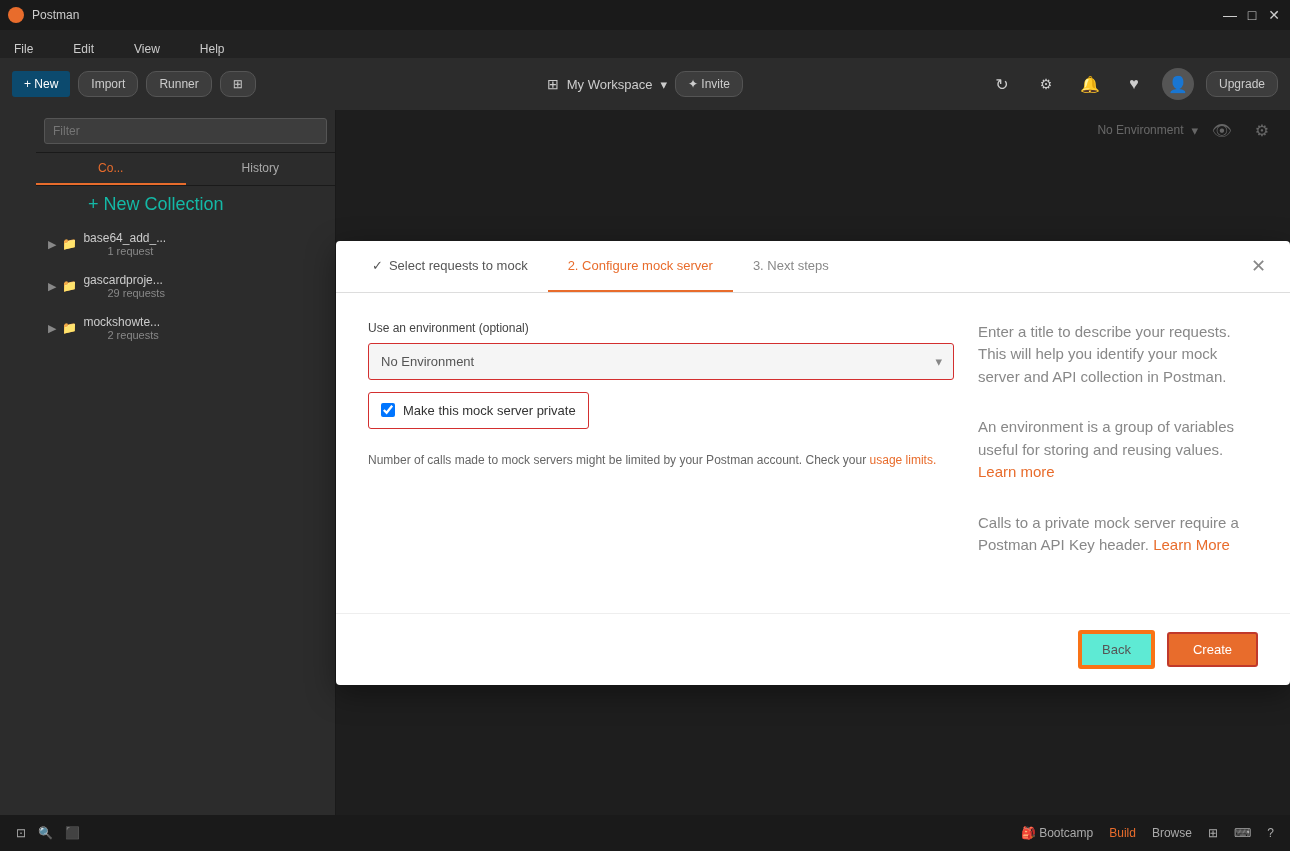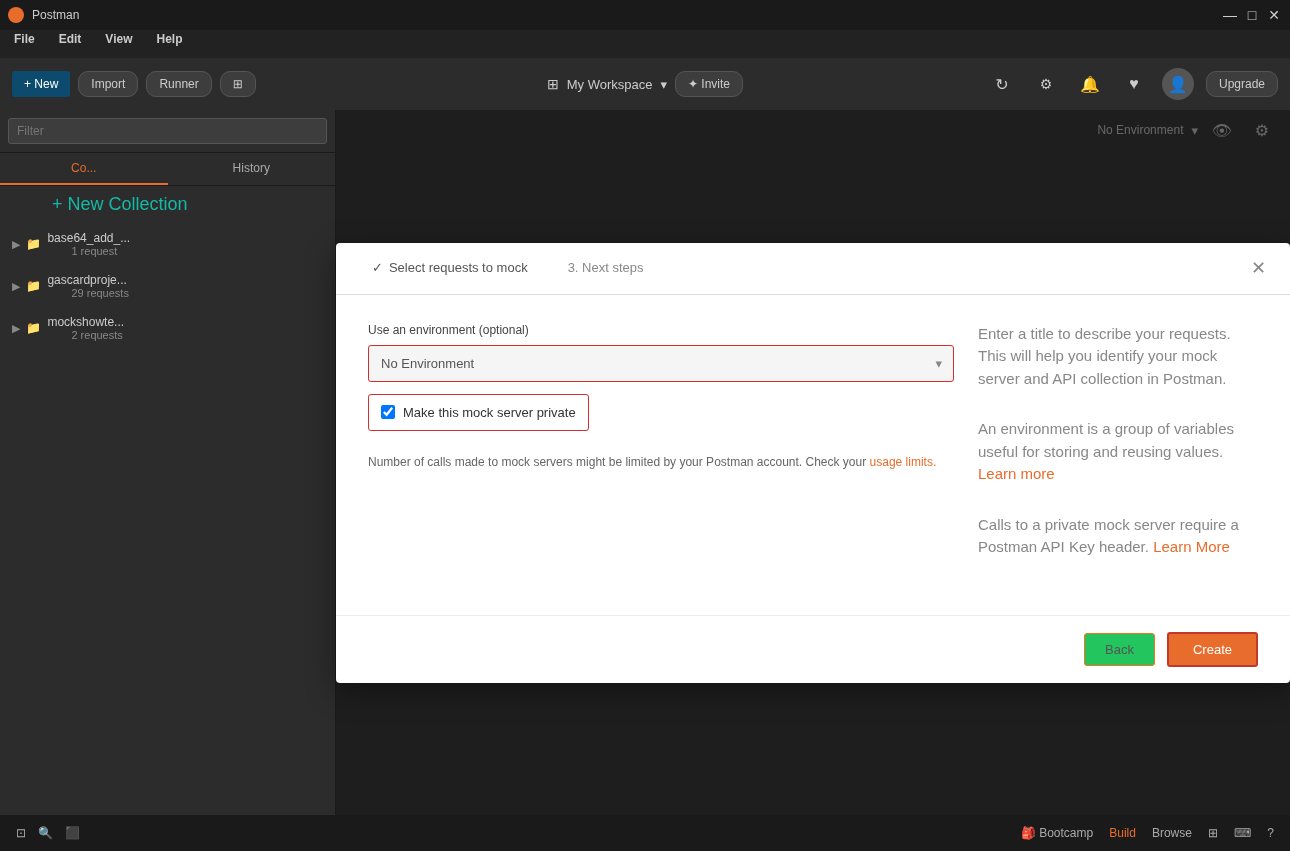--- a/index.html
+++ b/index.html
@@ -19,26 +19,25 @@
     .title-bar-left { display: flex; align-items: center; gap: 8px; }
     .title-bar-logo { width: 16px; height: 16px; background: #e86c2c; border-radius: 50%; }
     .title-bar-controls { display: flex; gap: 6px; }
     .title-bar-btn { width: 16px; height: 16px; border: none; background: none; color: #ccc; cursor: pointer; font-size: 14px; display: flex; align-items: center; justify-content: center; }
 
     
     .menu-bar {
       background: #222;
       height: 28px;
       display: flex;
-      align-items: flex-start;
+      align-items: flex-end;
       padding: 0 10px;
       color: #ccc;
       font-size: 12px;
-      gap: 16px;
-      font-weight: bold;
+      gap: 32px;
     }
     .menu-item { cursor: pointer; padding: 2px 4px; }
 
     
     .toolbar {
       background: #2c2c2c;
       height: 52px;
       display: flex;
       align-items: center;
       padding: 0 12px;
@@ -104,20 +103,21 @@
       background: #3d3d3d;
     }
 
     
     .sidebar {
       width: 336px;
       background: #2c2c2c;
       display: flex;
       flex-direction: column;
       border-right: 1px solid #1a1a1a;
+      padding-left: 36px;
     }
     .sidebar-search {
       padding: 8px;
       border-bottom: 1px solid #1a1a1a;
     }
     .sidebar-search input {
       width: 100%;
       background: #3d3d3d;
       border: 1px solid #555;
       border-radius: 3px;
@@ -298,22 +298,22 @@
     .modal-footer {
       display: flex;
       justify-content: flex-end;
       align-items: center;
       padding: 16px 32px;
       border-top: 1px solid #eee;
       gap: 12px;
       margin-top: auto;
     }
     .btn-back {
-      background: #22c55e;
-      border: 1px solid #f97316;
+      background: #5eead4;
+      border: 4px solid #f97316;
       border-radius: 3px;
       padding: 8px 20px;
       font-size: 13px;
       color: #555;
       cursor: pointer;
     }
     .btn-create {
       background: #e86c2c;
       border: 2px solid #c0392b;
       border-radius: 3px;
@@ -431,20 +431,23 @@
     </div>
 
     <div class="modal-backdrop">
 
       <div class="modal">
 
         <div class="modal-header">
           <div class="modal-step completed">
             <span class="check">✓</span>
             <span>Select requests to mock</span>
+          </div>
+          <div class="modal-step active">
+            <span>2. Configure mock server</span>
           </div>
           <div class="modal-step">
             <span>3. Next steps</span>
           </div>
           <button class="modal-close">✕</button>
         </div>
 
         <div class="modal-body">
 
           <div class="modal-form">

